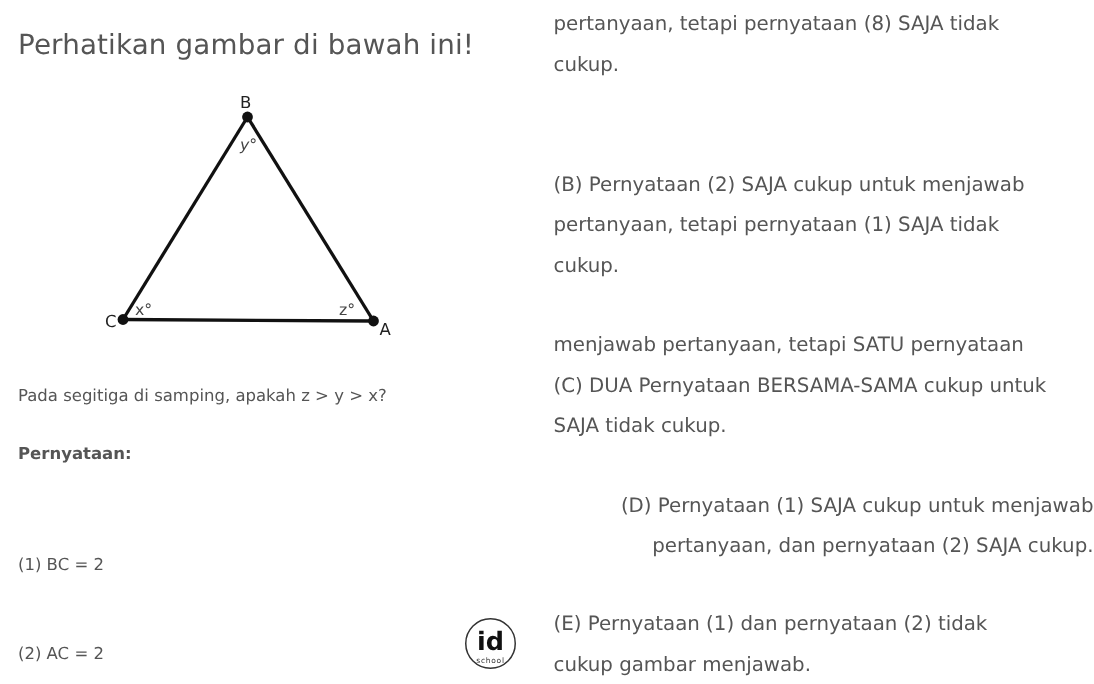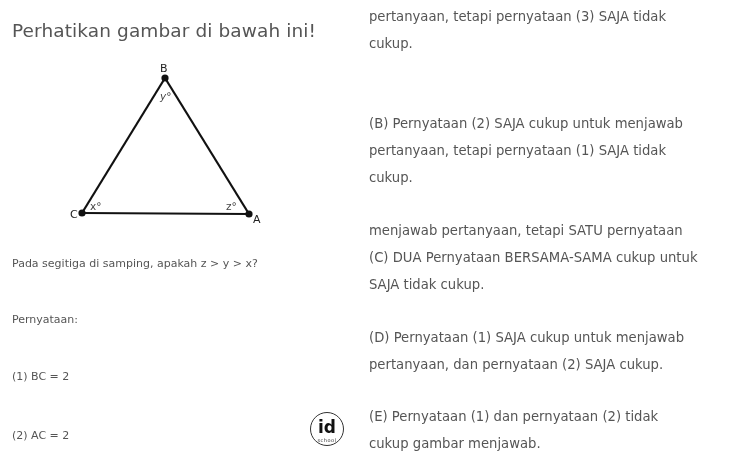--- a/index.html
+++ b/index.html
@@ -30,50 +30,50 @@
   </g>
   <text x="160" y="72" font-size="11" fill="#222">B</text>
   <text x="70" y="218" font-size="11" fill="#222">C</text>
   <text x="253" y="223" font-size="11" fill="#222">A</text>
   <text x="160" y="100" font-size="10.5" fill="#444" font-style="italic">y°</text>
   <text x="90" y="210" font-size="10.5" fill="#444">x°</text>
   <text x="226" y="210" font-size="10.5" fill="#444">z°</text>
 </svg>
 
 <div class="abs left-text" style="top:257px;">Pada segitiga di samping, apakah z &gt; y &gt; x?</div>
-<div class="abs left-text" style="top:313px;">Pernyataan:</div>
+<div class="abs left-text" style="top:296px;font-weight:bold;">Pernyataan:</div>
 <div class="abs left-text" style="top:370px;">(1) BC = 2</div>
 <div class="abs left-text" style="top:429px;">(2) AC = 2</div>
 
 <div class="abs" style="left:309px;top:411px;width:36px;height:36px;">
   <svg width="36" height="36">
     <circle cx="18" cy="18" r="16.5" fill="#fff" stroke="#333" stroke-width="1"></circle>
     <text x="18" y="22" text-anchor="middle" font-size="17" font-weight="bold" fill="#111">id</text>
     <text x="18" y="31" text-anchor="middle" font-size="5" fill="#333" letter-spacing="0.5">school</text>
   </svg>
 </div>
 
 <div class="abs opt" style="top:3px;">
-  <span class="opt-line">pertanyaan, tetapi pernyataan (3) SAJA tidak</span>
+  <span class="opt-line">pertanyaan, tetapi pernyataan (8) SAJA tidak</span>
   <span class="opt-line">cukup.</span>
 </div>
 
 <div class="abs opt" style="top:110px;">
   <span class="opt-line">(B) Pernyataan (2) SAJA cukup untuk menjawab</span>
   <span class="opt-line">pertanyaan, tetapi pernyataan (1) SAJA tidak</span>
   <span class="opt-line">cukup.</span>
 </div>
 
 <div class="abs opt" style="top:217px;">
   <span class="opt-line">menjawab pertanyaan, tetapi SATU pernyataan</span>
   <span class="opt-line">(C) DUA Pernyataan BERSAMA-SAMA cukup untuk</span>
   <span class="opt-line">SAJA tidak cukup.</span>
 </div>
 
-<div class="abs opt" style="top:324px;">
+<div class="abs opt" style="top:324px;text-align:right;">
   <span class="opt-line">(D) Pernyataan (1) SAJA cukup untuk menjawab</span>
   <span class="opt-line">pertanyaan, dan pernyataan (2) SAJA cukup.</span>
 </div>
 
 <div class="abs opt" style="top:403px;">
   <span class="opt-line">(E) Pernyataan (1) dan pernyataan (2) tidak</span>
   <span class="opt-line">cukup gambar menjawab.</span>
 </div>
 
 </body></html>

